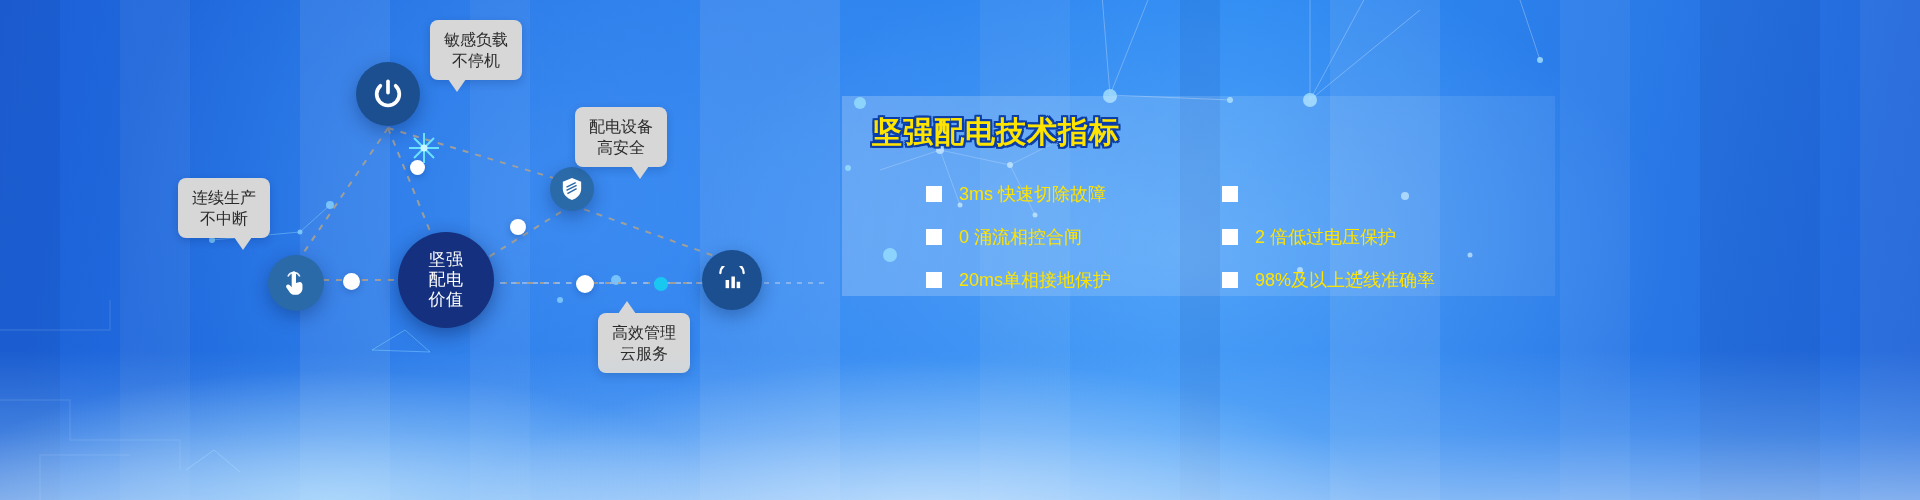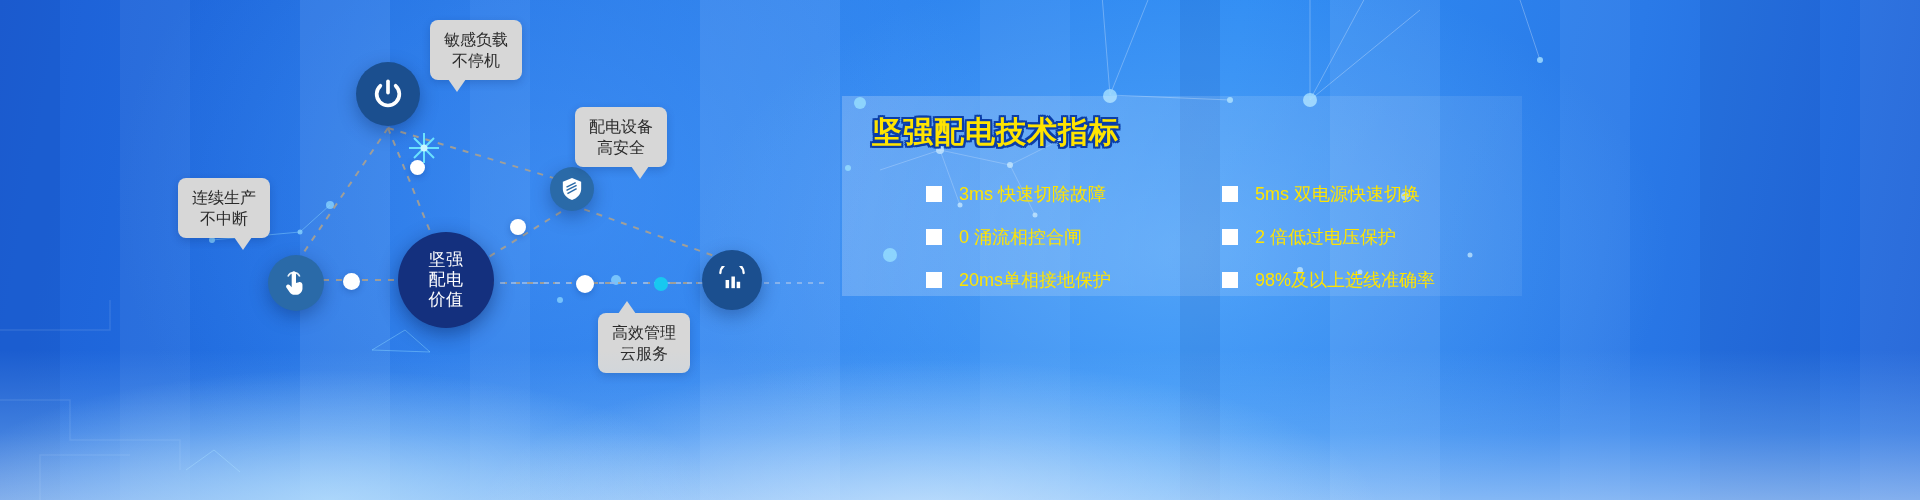--- a/index.html
+++ b/index.html
@@ -85,20 +85,21 @@
   .callout.tail-bl:after{left:18px;bottom:-12px;}
   .callout.tail-br:after{right:18px;bottom:-12px;}
   .callout.tail-tl:after{
     left:20px;top:-12px;border-top:none;border-bottom:13px solid #d7d7d7;
   }
 
   
   .panel{
     position:absolute;left:842px;top:96px;width:680px;height:200px;
     background:linear-gradient(100deg, rgba(255,255,255,.22) 0%, rgba(255,255,255,.14) 45%, rgba(255,255,255,.07) 100%);
+    padding-left:33px;
   }
   .panel-title{
     position:absolute;left:30px;top:16px;
     font-size:30px;font-weight:bold;color:#ffe400;letter-spacing:1px;
     text-shadow:
       -2px -2px 0 #0b3ea8, 2px -2px 0 #0b3ea8,
       -2px 2px 0 #0b3ea8, 2px 2px 0 #0b3ea8,
       0 -2px 0 #0b3ea8, 0 2px 0 #0b3ea8,
       -2px 0 0 #0b3ea8, 2px 0 0 #0b3ea8;
   }
@@ -297,21 +298,20 @@
   <div class="panel">
     <div class="panel-title">坚强配电技术指标</div>
 
     <div class="spec-grid">
       <div class="spec">
         <span class="sq"></span>
         <span class="tx">3ms 快速切除故障</span>
       </div>
       <div class="spec">
         <span class="sq"></span>
-        <span class="tx">5ms 双电源快速切换</span>
       </div>
       <div class="spec">
         <span class="sq"></span>
         <span class="tx">0 涌流相控合闸</span>
       </div>
       <div class="spec">
         <span class="sq"></span>
         <span class="tx">2 倍低过电压保护</span>
       </div>
       <div class="spec">

